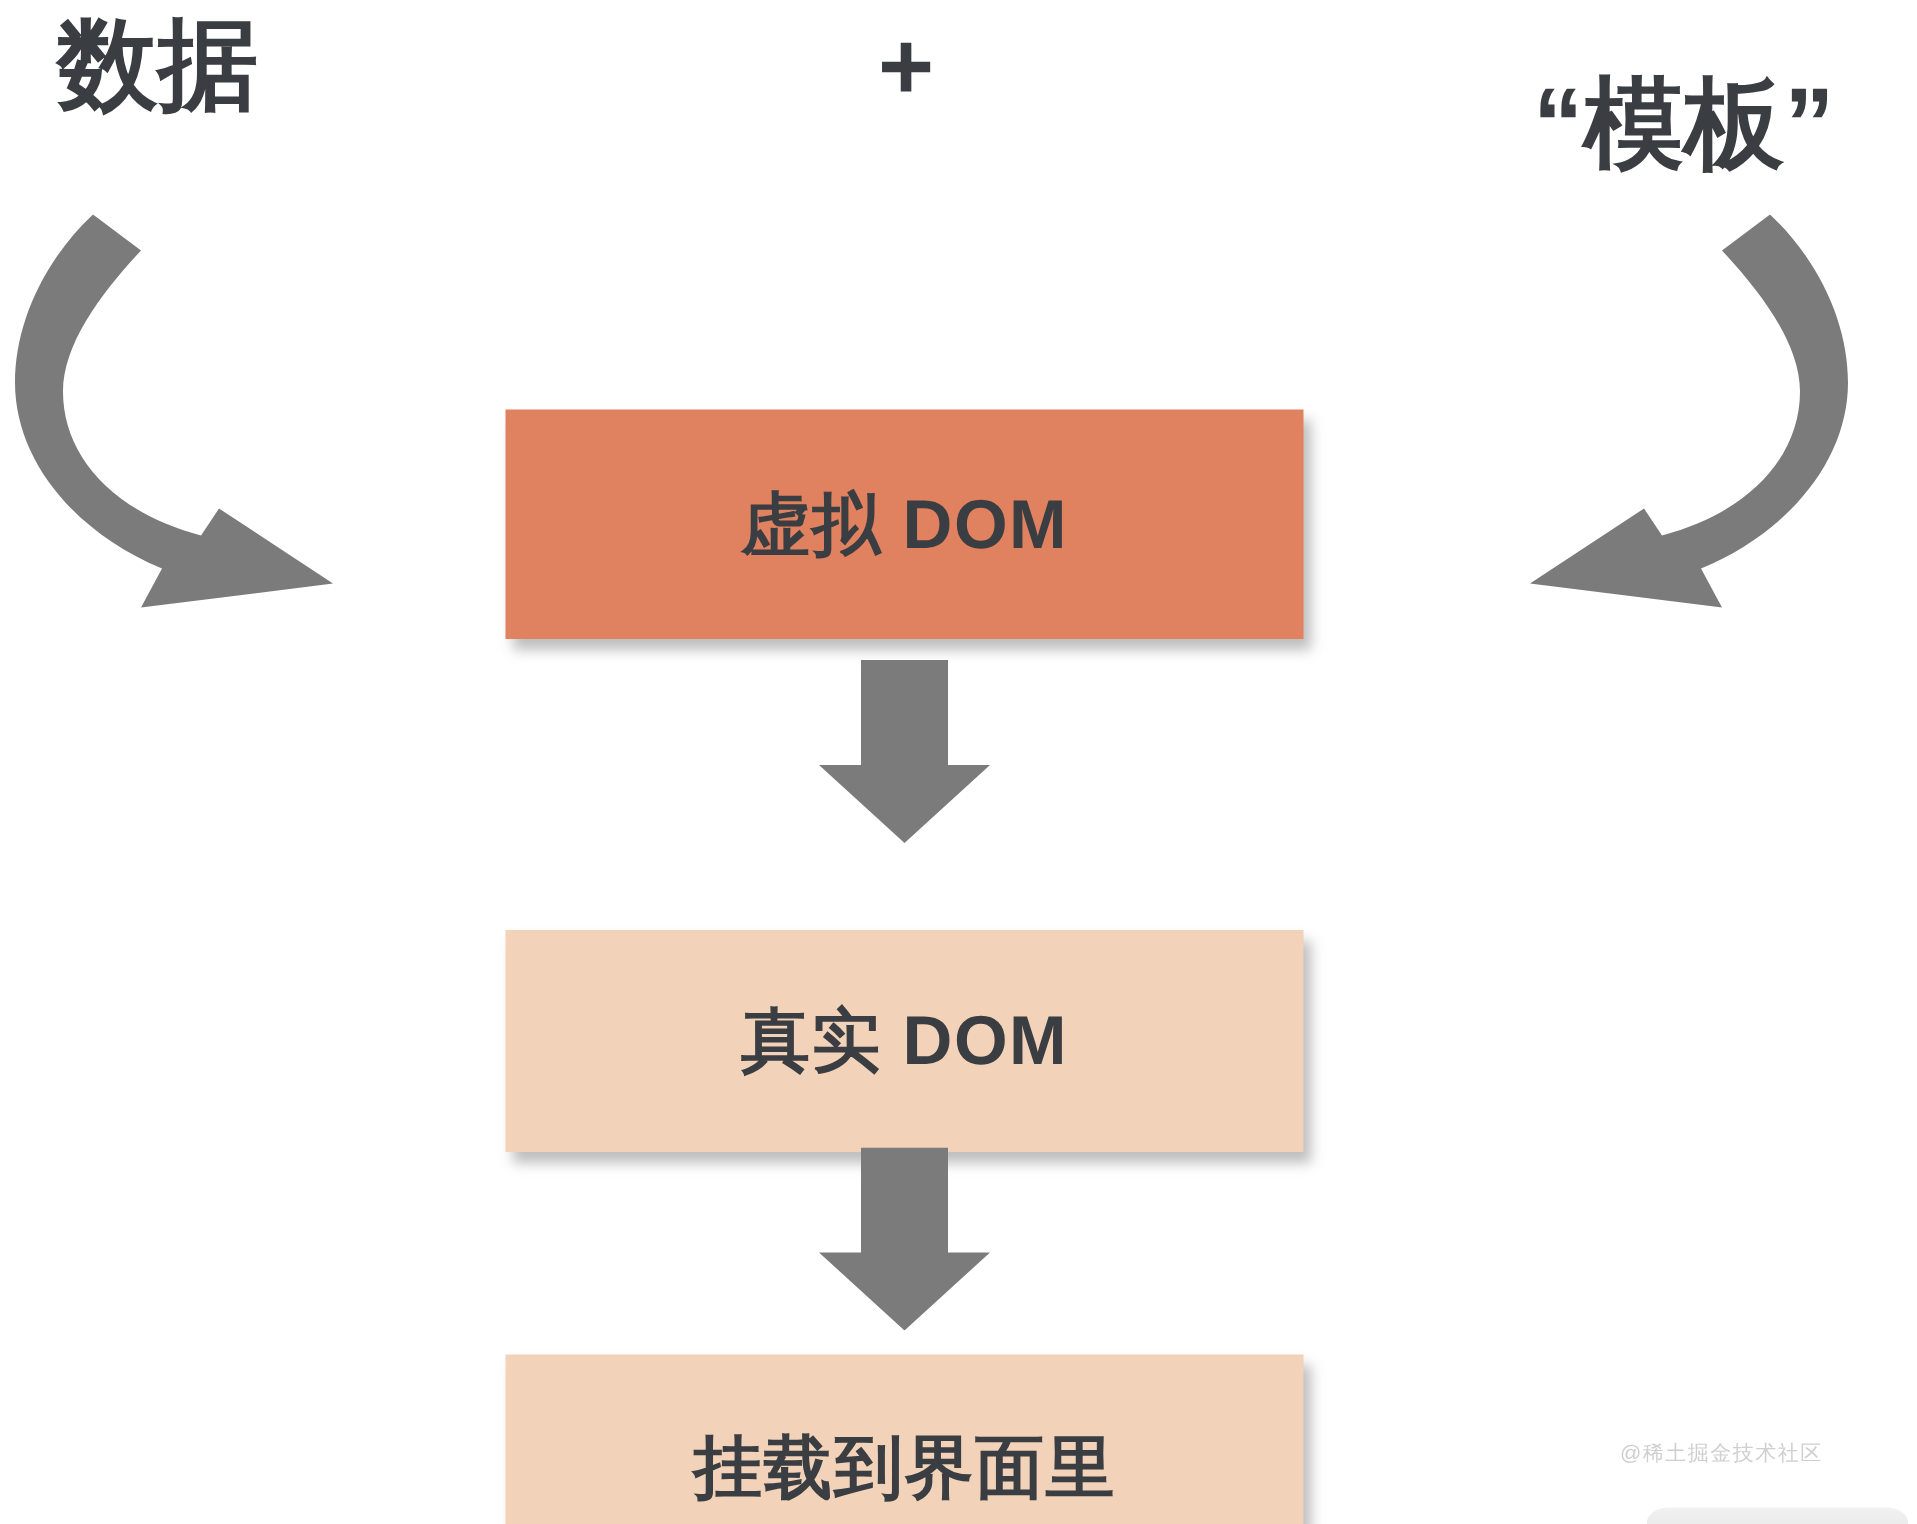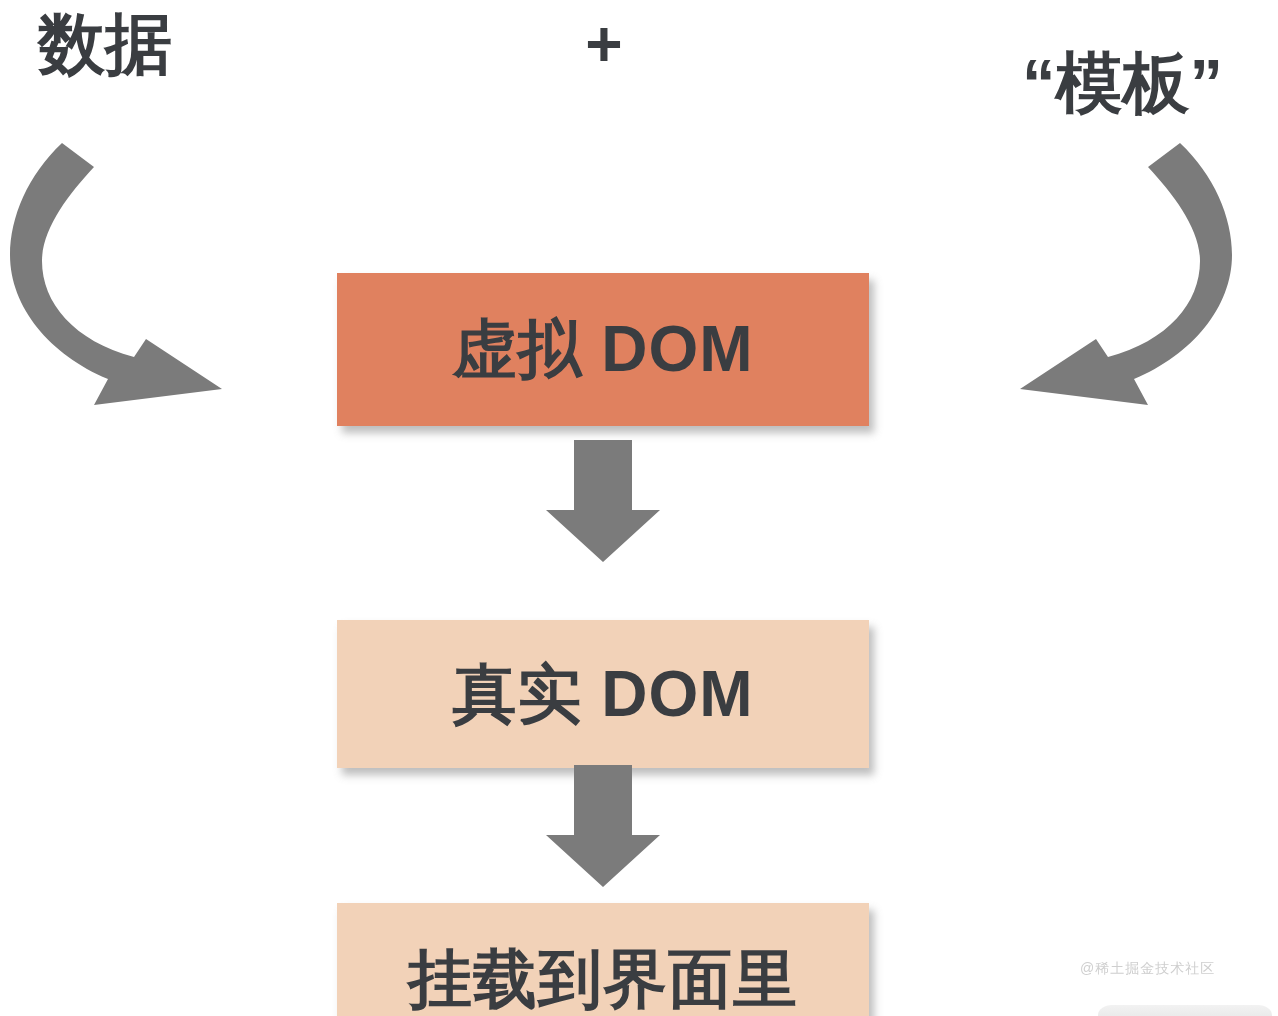--- a/index.html
+++ b/index.html
@@ -27,21 +27,21 @@
   .label-plus   { left: 540px; top: 12px; width: 128px; text-align: center; font-size: 64px; }
   .label-template { left: 1022px; top: 10px; margin-top: 39px; }
 
   .flow-box {
     position: absolute;
     left: 337px;
     width: 532px;
     display: flex;
     align-items: center;
     justify-content: center;
-    font-size: 64px;
+    font-size: 46px;
     font-weight: 700;
     color: #3A3D41;
     letter-spacing: 1px;
     box-shadow: 5px 7px 8px rgba(110,110,110,0.45);
     white-space: nowrap;
   }
   .box-virtual { top: 273px; height: 153px; }
   .box-real    { top: 620px; height: 148px; }
   .box-mount   { top: 903px; height: 152px; }
 

